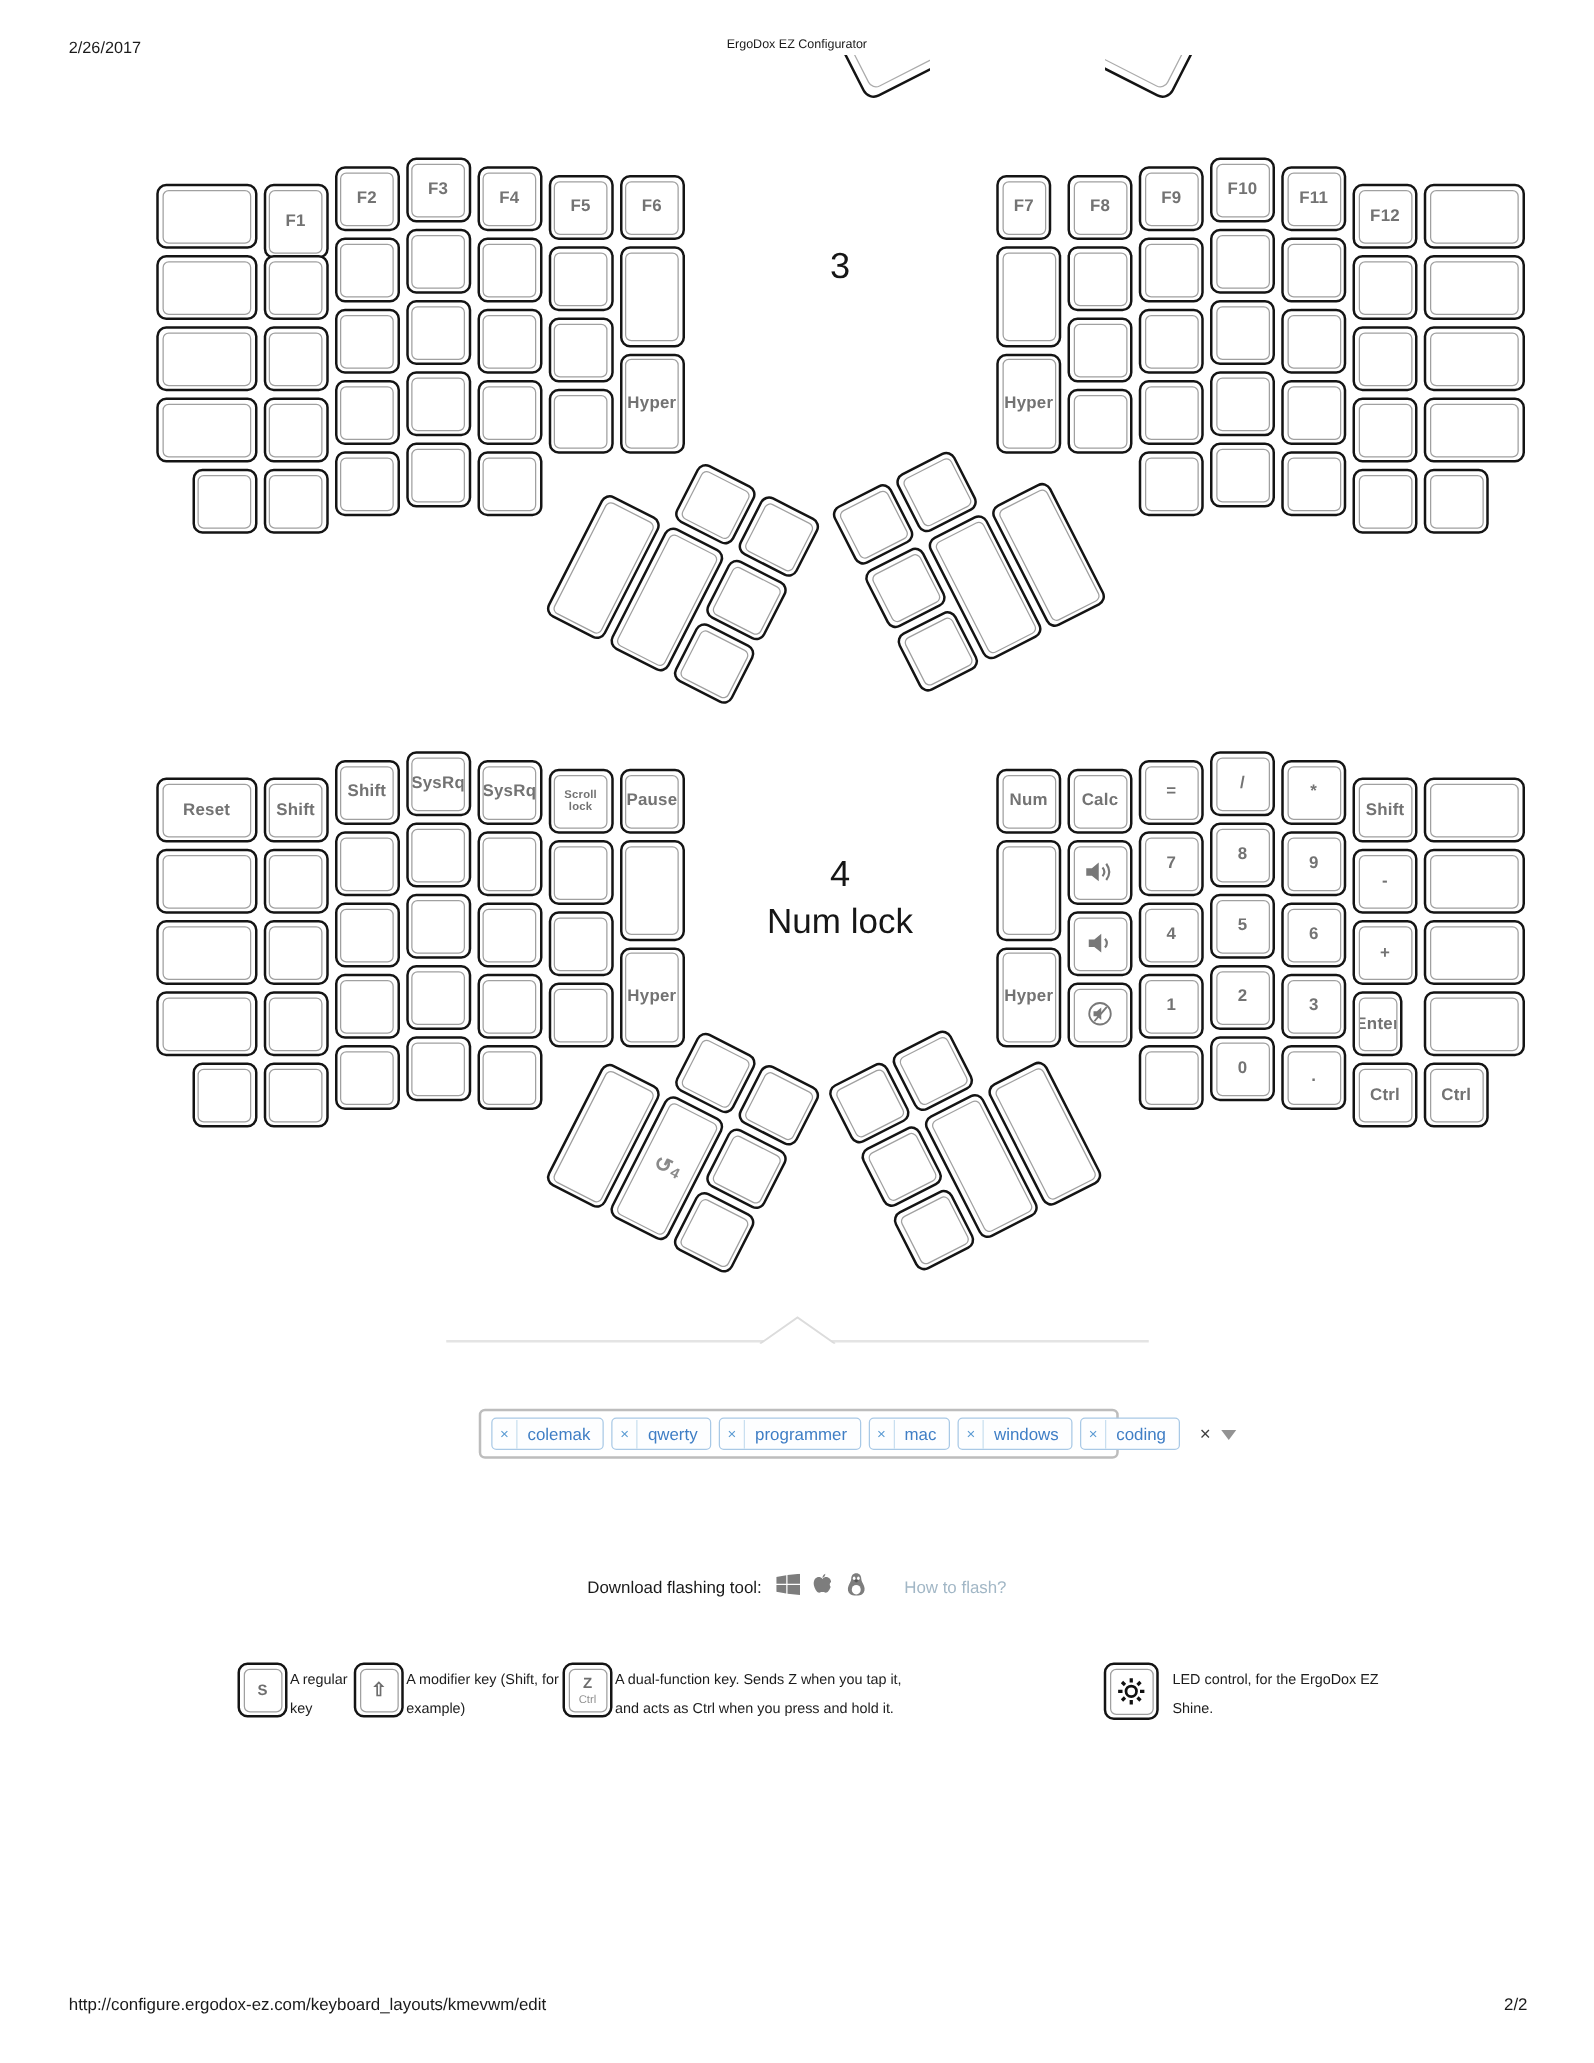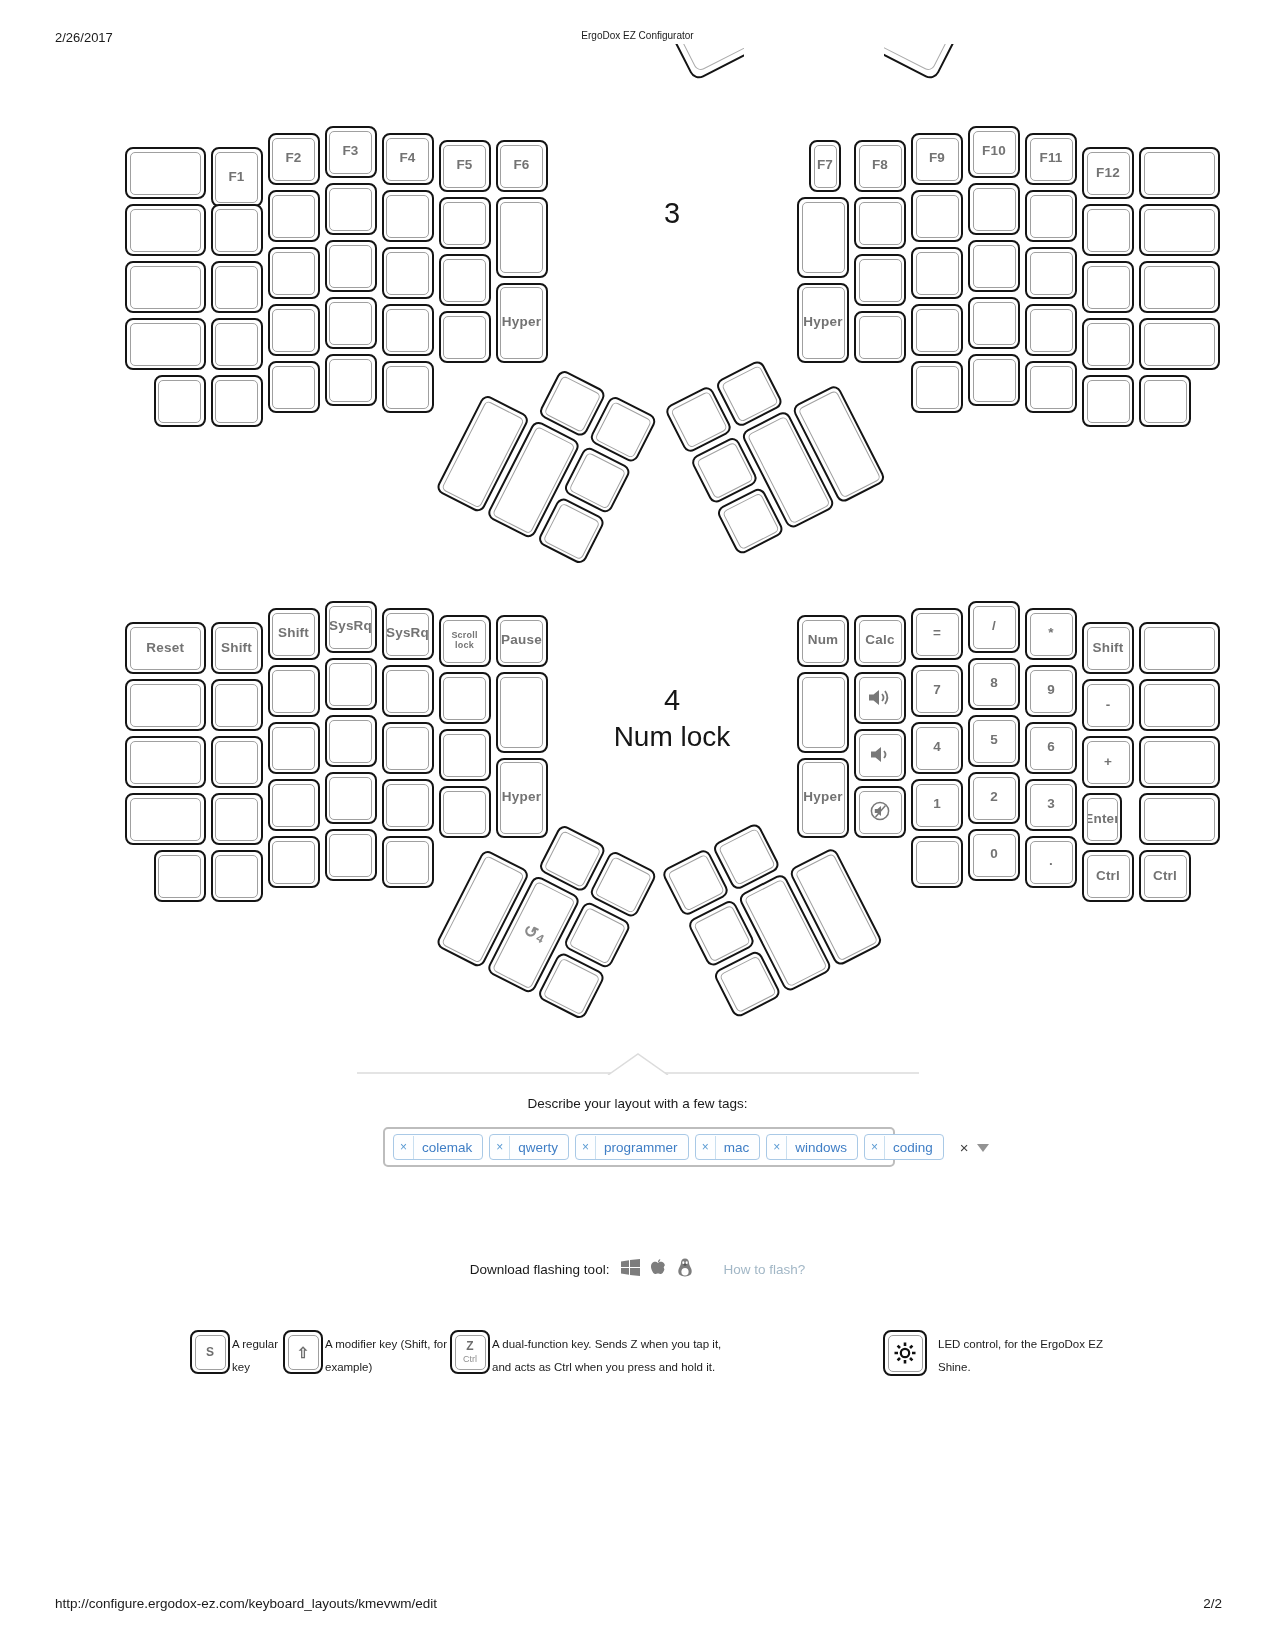--- a/index.html
+++ b/index.html
@@ -83,21 +83,20 @@
       </div>
   </div>
 
   <div class="divider"></div>
   <div class="notch">
     <svg width="62" height="23">
         <path d="M1,23 L31,2 L61,23" fill="#ffffff" stroke="#dcdcdc" stroke-width="1.5"></path>
       </svg>
   </div>
 
-  <div class="tags-prompt">Describe your layout with a few tags:</div>
   <div class="tagbox">
       <div class="pill">
         <span class="x">×</span>
         <span class="t">colemak</span>
       </div>
       <div class="pill">
         <span class="x">×</span>
         <span class="t">qwerty</span>
       </div>
       <div class="pill">
@@ -306,21 +305,21 @@
         <div class="cap"></div>
       </div>
       <div class="key" style="left: 199.5px; top: 228px; width: 52px; height: 52px;">
         <div class="cap"></div>
       </div>
       <div class="key" style="left: 256.5px; top: 235.125px; width: 52px; height: 52px;">
         <div class="cap"></div>
       </div>
     </div>
     <div class="board" style="left: 797px; top: 126px;">
-      <div class="key" style="left: 12px; top: 14.25px; width: 32px; height: 52px;">
+      <div class="key" style="left: 0px; top: 14.25px; width: 44px; height: 52px;">
         <div class="cap">
           <span class="klabel">F7</span>
         </div>
       </div>
       <div class="key" style="left: 57px; top: 14.25px; width: 52px; height: 52px;">
         <div class="cap">
           <span class="klabel">F8</span>
         </div>
       </div>
       <div class="key" style="left: 114px; top: 7.125px; width: 52px; height: 52px;">

